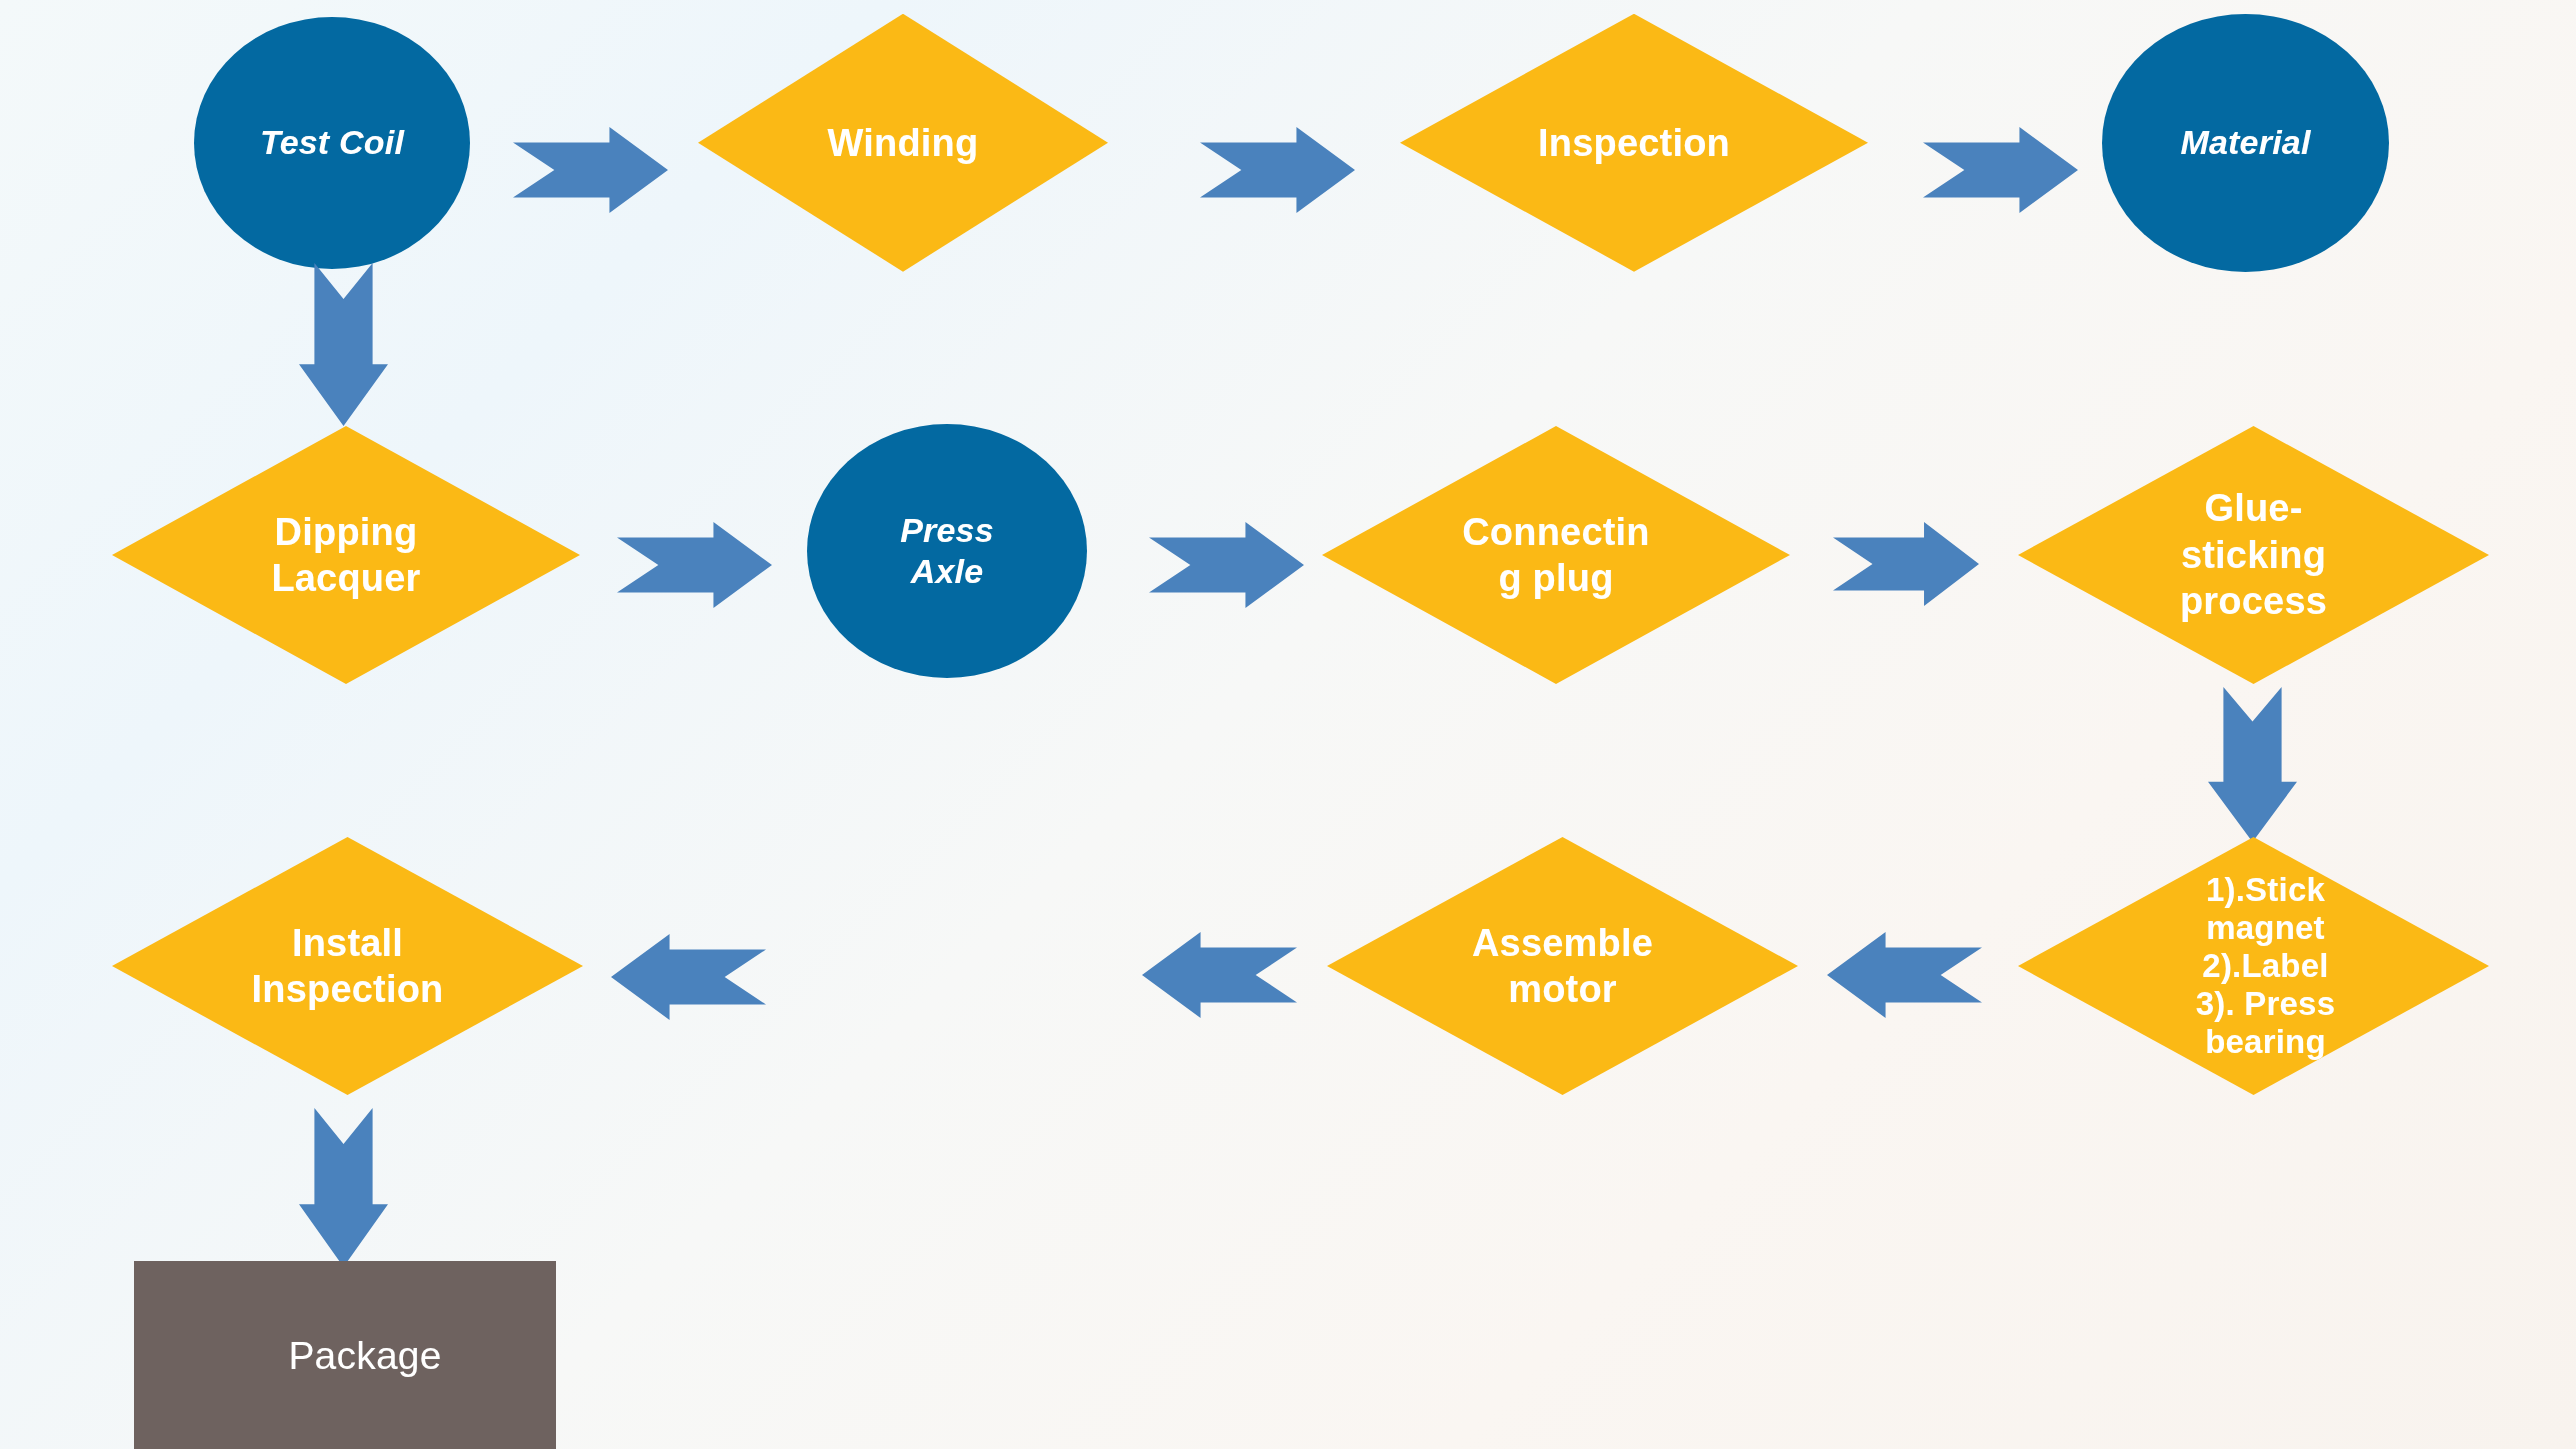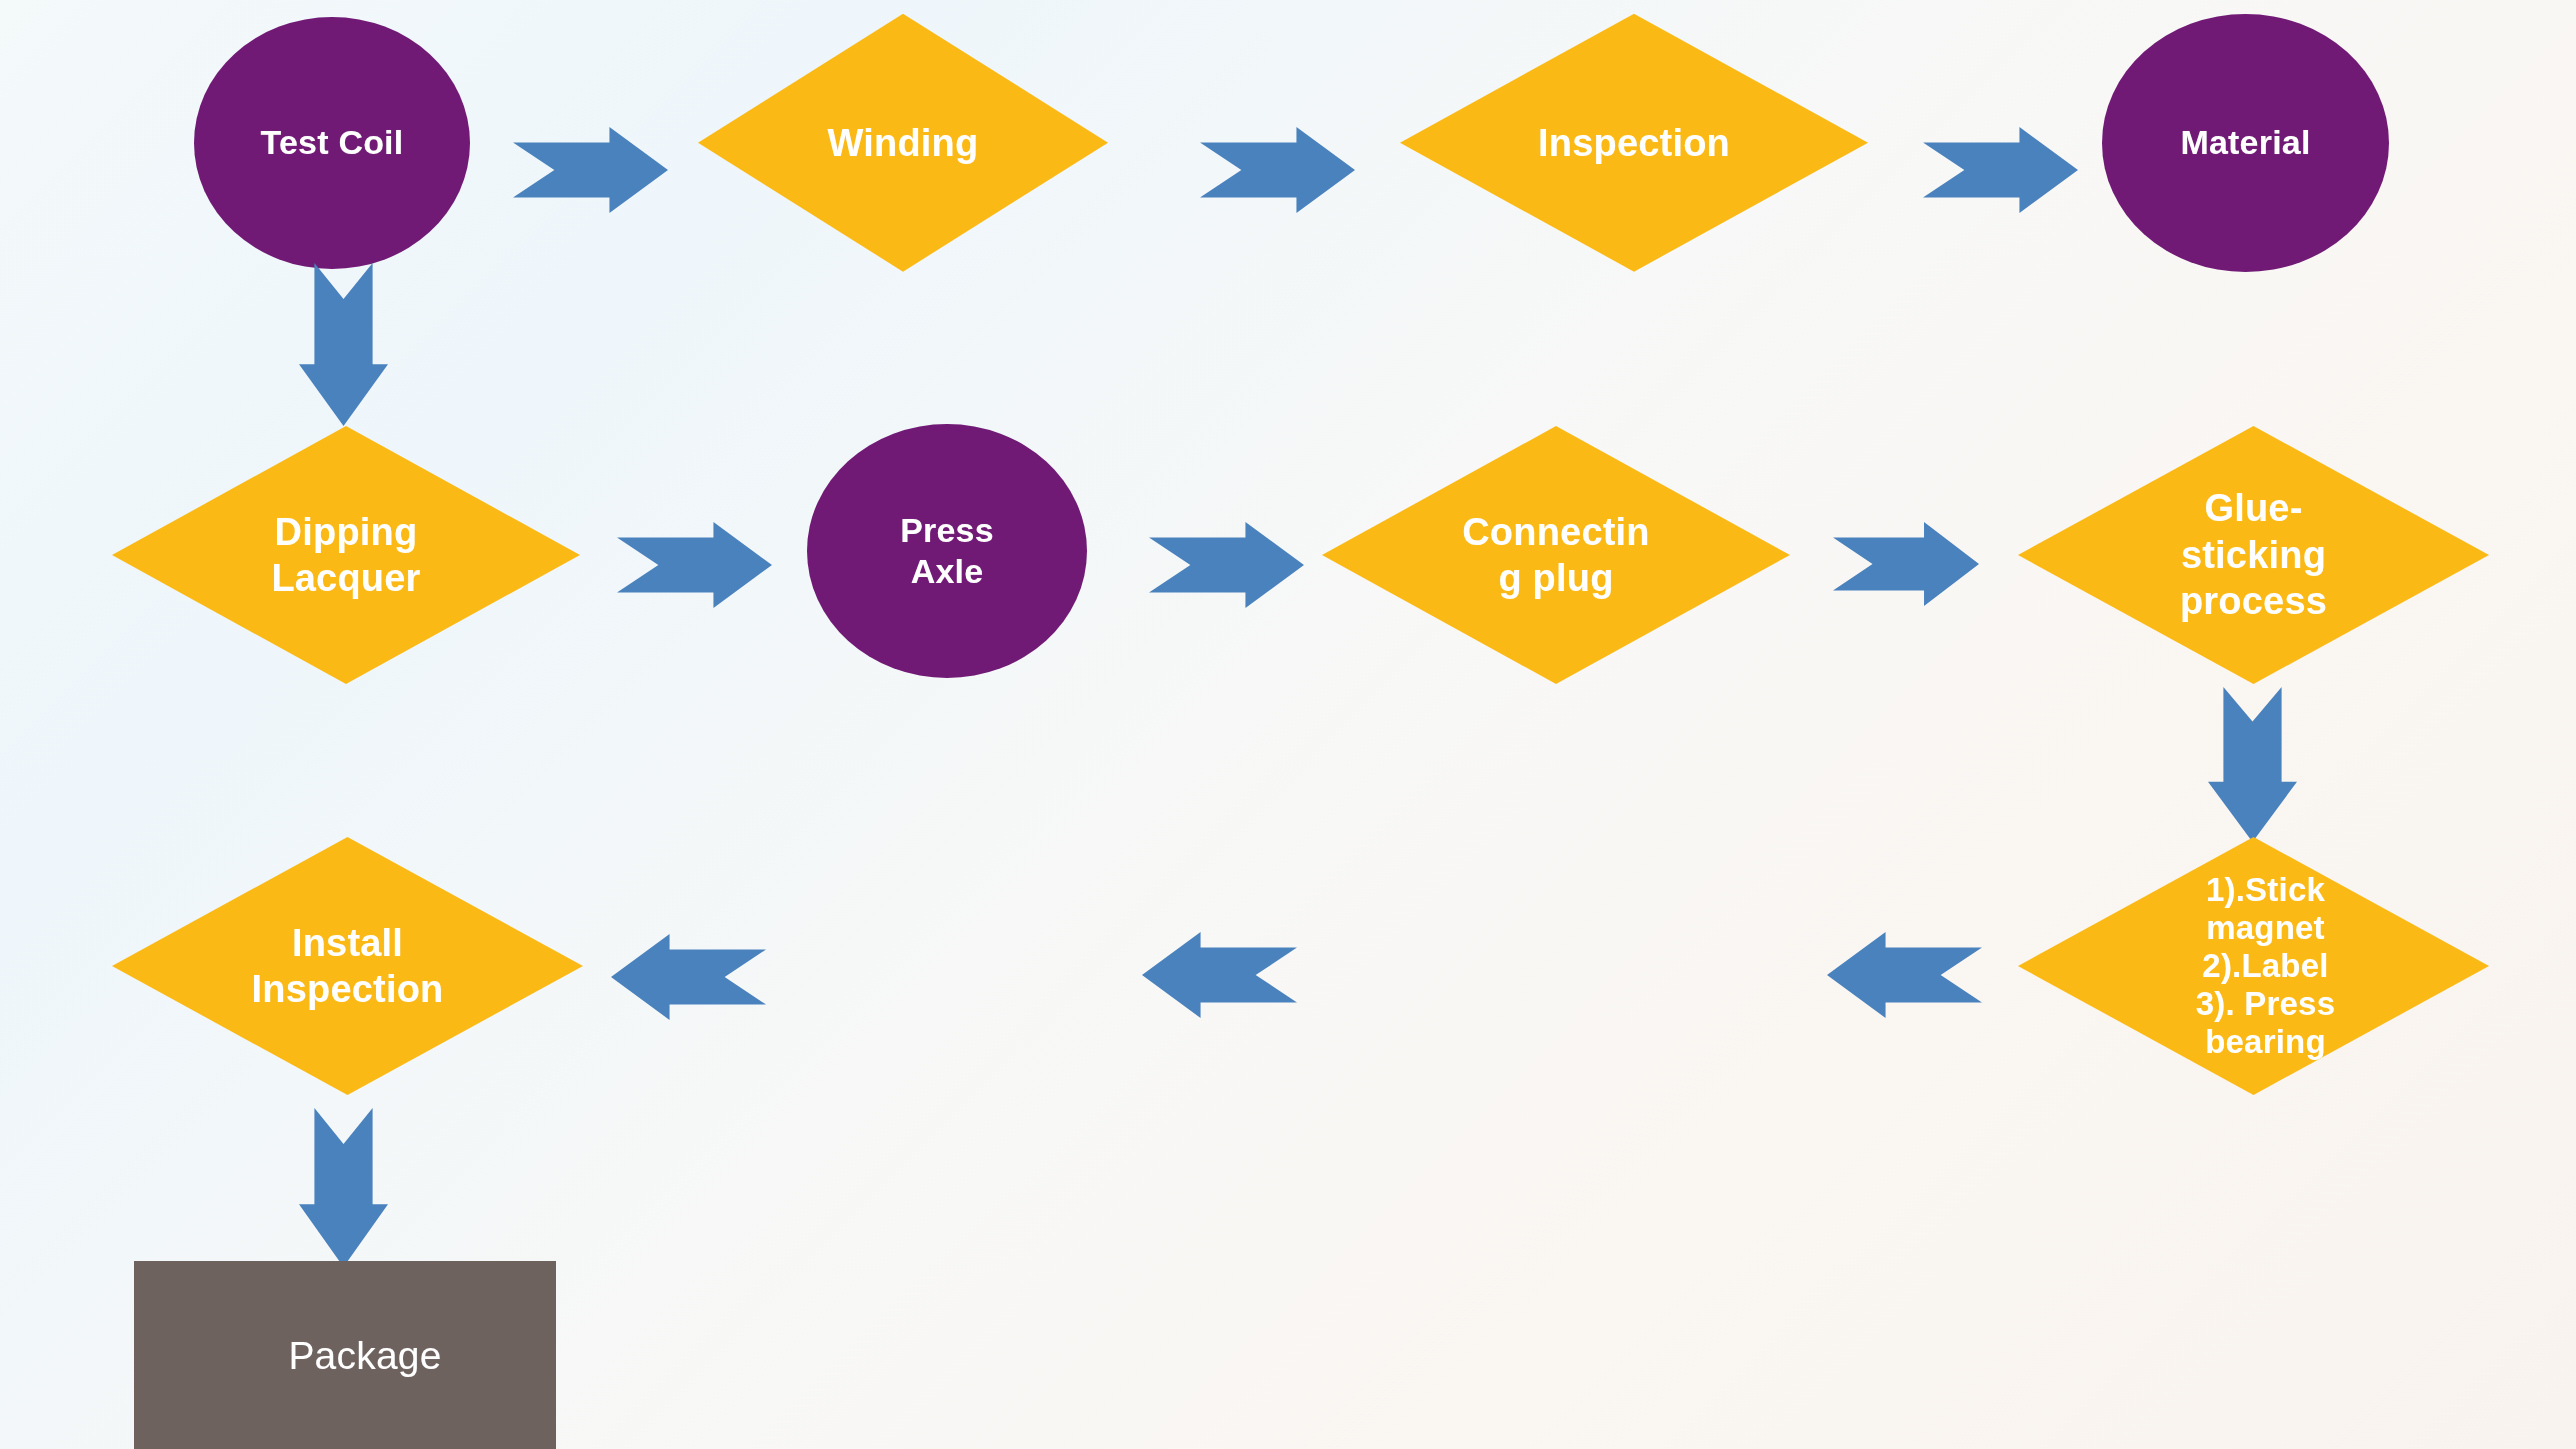--- a/index.html
+++ b/index.html
@@ -35,22 +35,23 @@
     text-align: center;
     color: #ffffff;
     font-weight: bold;
     line-height: 1.22;
     letter-spacing: 0.2px;
     user-select: none;
   }
 
   
   .shape-ellipse {
-    background: #701a75;
+    background: #0369a1;
     border-radius: 50%;
+    font-style: italic;
   }
   .shape-diamond {
     background: #fbb915;
     clip-path: polygon(50% 0%, 100% 50%, 50% 100%, 0% 50%);
     text-align: center;
   }
   .shape-rect {
     background: #6e625f;
     font-weight: normal;
   }
@@ -182,20 +183,26 @@
       <span>bearing</span>
     </span>
   </div>
 
   <div class="arrow" style="left:1827px; top:932px; width:155px; height:86px;">
     <svg viewBox="0 0 180 100" preserveAspectRatio="none">
       <path class="arrow-fill" d="M180,18 L132,50 L180,82 L68,82 L68,100 L0,50 L68,0 L68,18 Z"></path>
     </svg>
   </div>
 
+  <div class="node shape-diamond fs-44" style="left:1327px; top:837px; width:471px; height:258px;">
+    <span class="label">
+      <span>Assemble</span><br>
+      <span>motor</span>
+    </span>
+  </div>
 
   <div class="arrow" style="left:1142px; top:932px; width:155px; height:86px;">
     <svg viewBox="0 0 180 100" preserveAspectRatio="none">
       <path class="arrow-fill" d="M180,18 L132,50 L180,82 L68,82 L68,100 L0,50 L68,0 L68,18 Z"></path>
     </svg>
   </div>
 
 
   <div class="arrow" style="left:611px; top:934px; width:155px; height:86px;">
     <svg viewBox="0 0 180 100" preserveAspectRatio="none">

